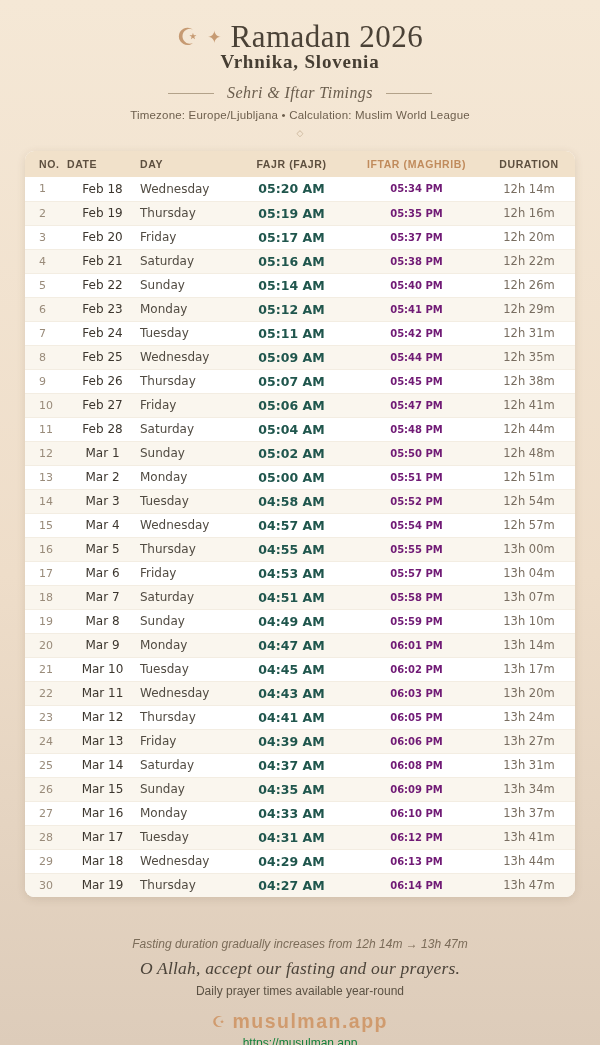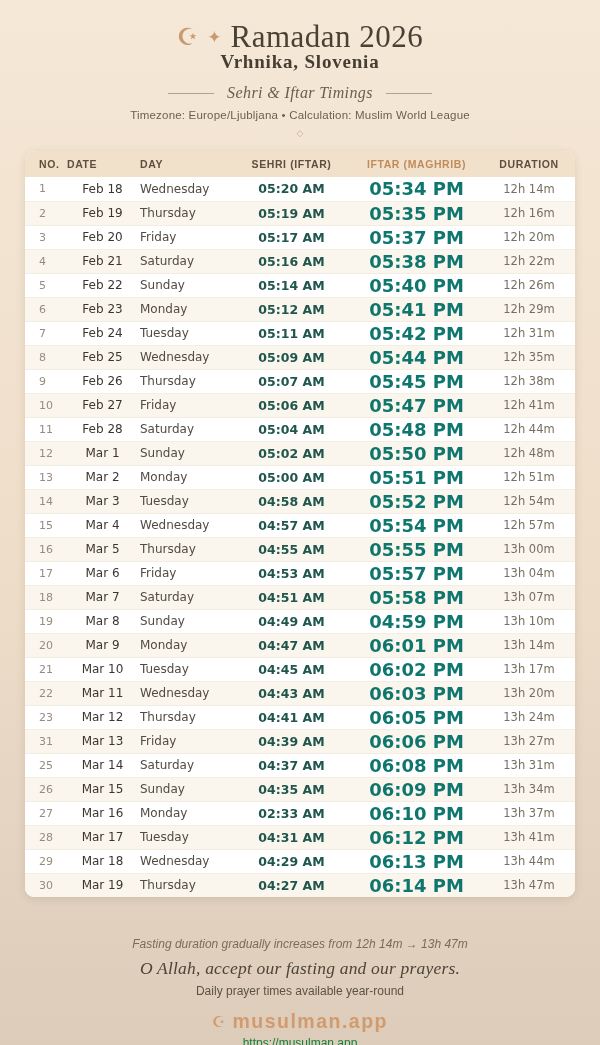--- a/index.html
+++ b/index.html
@@ -64,21 +64,21 @@
   thead th.th-iftar { color: #c08b5c; }
 
   tbody tr { height: 24px; border-bottom: 1px solid #f3ede2; }
   tbody tr:last-child { border-bottom: none; }
   tbody tr:nth-child(even) { background: #faf6ee; }
   tbody td { padding: 0; font-size: 12px; vertical-align: middle; }
   td.cell-no { padding-left: 14px; color: #998b7a; font-size: 11px; }
   td.cell-date { padding-left: 2px; color: #3c362e; text-align: center; }
   td.cell-day { padding-left: 2px; color: #514b42; }
   td.cell-sehri { text-align: center; font-weight: 700; color: #20564d; font-size: 12.5px; }
-  td.cell-iftar { text-align: center; font-weight: 700; color: #0f766e; font-size: 18px; }
+  td.cell-iftar { text-align: center; font-weight: 700; color: #701a75; font-size: 10px; }
   td.cell-duration { text-align: center; color: #786d60; font-size: 11.5px; }
 
   
   .page-footer { text-align: center; margin-top: 8px; }
   .duration-note {
     font-family: "Liberation Sans", sans-serif; font-style: italic;
     font-size: 12px; color: #7b6c59; margin-top: 40px;
   }
   .dua {
     font-family: "Liberation Serif", serif; font-style: italic;
@@ -134,21 +134,21 @@
         <col class="c-day">
       <col class="c-sehri">
         <col class="c-iftar">
         <col class="c-dur">
     </colgroup>
     <thead>
       <tr>
         <th class="th-no">NO.</th>
         <th class="th-date">DATE</th>
         <th class="th-day">DAY</th>
-        <th class="center th-sehri">SEHRI (IFTAR)</th>
+        <th class="center th-sehri">FAJR (FAJR)</th>
         <th class="center th-iftar">IFTAR (MAGHRIB)</th>
         <th class="center th-dur">DURATION</th>
       </tr>
     </thead>
     <tbody>
         <tr>
     <td class="cell-no">1</td>
     <td class="cell-date">Feb 18</td>
     <td class="cell-day">Wednesday</td>
     <td class="cell-sehri">05:20 AM</td>
@@ -289,21 +289,21 @@
     <td class="cell-day">Saturday</td>
     <td class="cell-sehri">04:51 AM</td>
     <td class="cell-iftar">05:58 PM</td>
     <td class="cell-duration">13h 07m</td>
   </tr>
         <tr>
     <td class="cell-no">19</td>
     <td class="cell-date">Mar 8</td>
     <td class="cell-day">Sunday</td>
     <td class="cell-sehri">04:49 AM</td>
-    <td class="cell-iftar">04:59 PM</td>
+    <td class="cell-iftar">05:59 PM</td>
     <td class="cell-duration">13h 10m</td>
   </tr>
         <tr>
     <td class="cell-no">20</td>
     <td class="cell-date">Mar 9</td>
     <td class="cell-day">Monday</td>
     <td class="cell-sehri">04:47 AM</td>
     <td class="cell-iftar">06:01 PM</td>
     <td class="cell-duration">13h 14m</td>
   </tr>
@@ -325,21 +325,21 @@
   </tr>
         <tr>
     <td class="cell-no">23</td>
     <td class="cell-date">Mar 12</td>
     <td class="cell-day">Thursday</td>
     <td class="cell-sehri">04:41 AM</td>
     <td class="cell-iftar">06:05 PM</td>
     <td class="cell-duration">13h 24m</td>
   </tr>
         <tr>
-    <td class="cell-no">31</td>
+    <td class="cell-no">24</td>
     <td class="cell-date">Mar 13</td>
     <td class="cell-day">Friday</td>
     <td class="cell-sehri">04:39 AM</td>
     <td class="cell-iftar">06:06 PM</td>
     <td class="cell-duration">13h 27m</td>
   </tr>
         <tr>
     <td class="cell-no">25</td>
     <td class="cell-date">Mar 14</td>
     <td class="cell-day">Saturday</td>
@@ -352,21 +352,21 @@
     <td class="cell-date">Mar 15</td>
     <td class="cell-day">Sunday</td>
     <td class="cell-sehri">04:35 AM</td>
     <td class="cell-iftar">06:09 PM</td>
     <td class="cell-duration">13h 34m</td>
   </tr>
         <tr>
     <td class="cell-no">27</td>
     <td class="cell-date">Mar 16</td>
     <td class="cell-day">Monday</td>
-    <td class="cell-sehri">02:33 AM</td>
+    <td class="cell-sehri">04:33 AM</td>
     <td class="cell-iftar">06:10 PM</td>
     <td class="cell-duration">13h 37m</td>
   </tr>
         <tr>
     <td class="cell-no">28</td>
     <td class="cell-date">Mar 17</td>
     <td class="cell-day">Tuesday</td>
     <td class="cell-sehri">04:31 AM</td>
     <td class="cell-iftar">06:12 PM</td>
     <td class="cell-duration">13h 41m</td>

